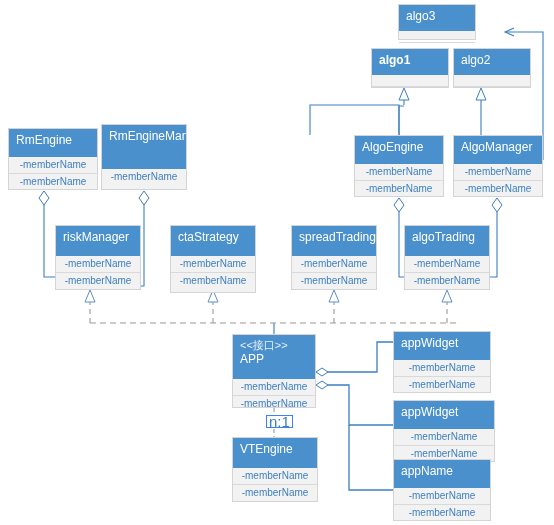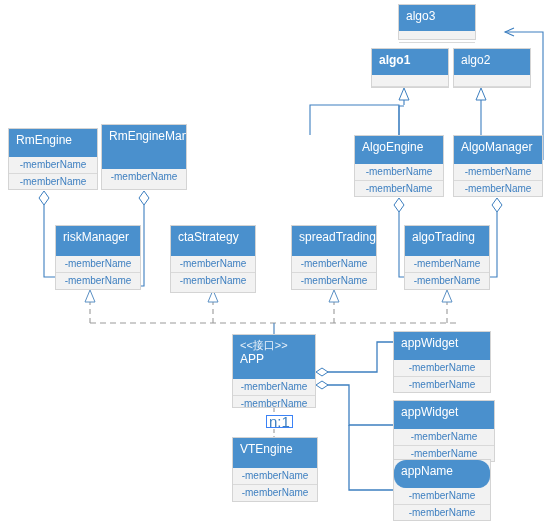--- a/index.html
+++ b/index.html
@@ -342,21 +342,21 @@
       <div class="uml-class" style="left: 393px; top: 400px; width: 102px; height: 62px;">
         <div class="uml-header" style="height: 28px;">
           <span class="uml-title">appWidget</span>
         </div>
         <div class="uml-members">
           <div class="uml-member">-memberName</div>
           <div class="uml-member">-memberName</div>
         </div>
       </div>
       <div class="uml-class" style="left: 393px; top: 459px; width: 98px; height: 62px;">
-        <div class="uml-header" style="height: 28px; border-radius: 12px;">
+        <div class="uml-header" style="height: 28px;">
           <span class="uml-title">appName</span>
         </div>
         <div class="uml-members">
           <div class="uml-member">-memberName</div>
           <div class="uml-member">-memberName</div>
         </div>
       </div>
     </div>
   <div id="labels-layer">
       <div class="edge-label" style="left: 266px; top: 415px;">n:1</div>

